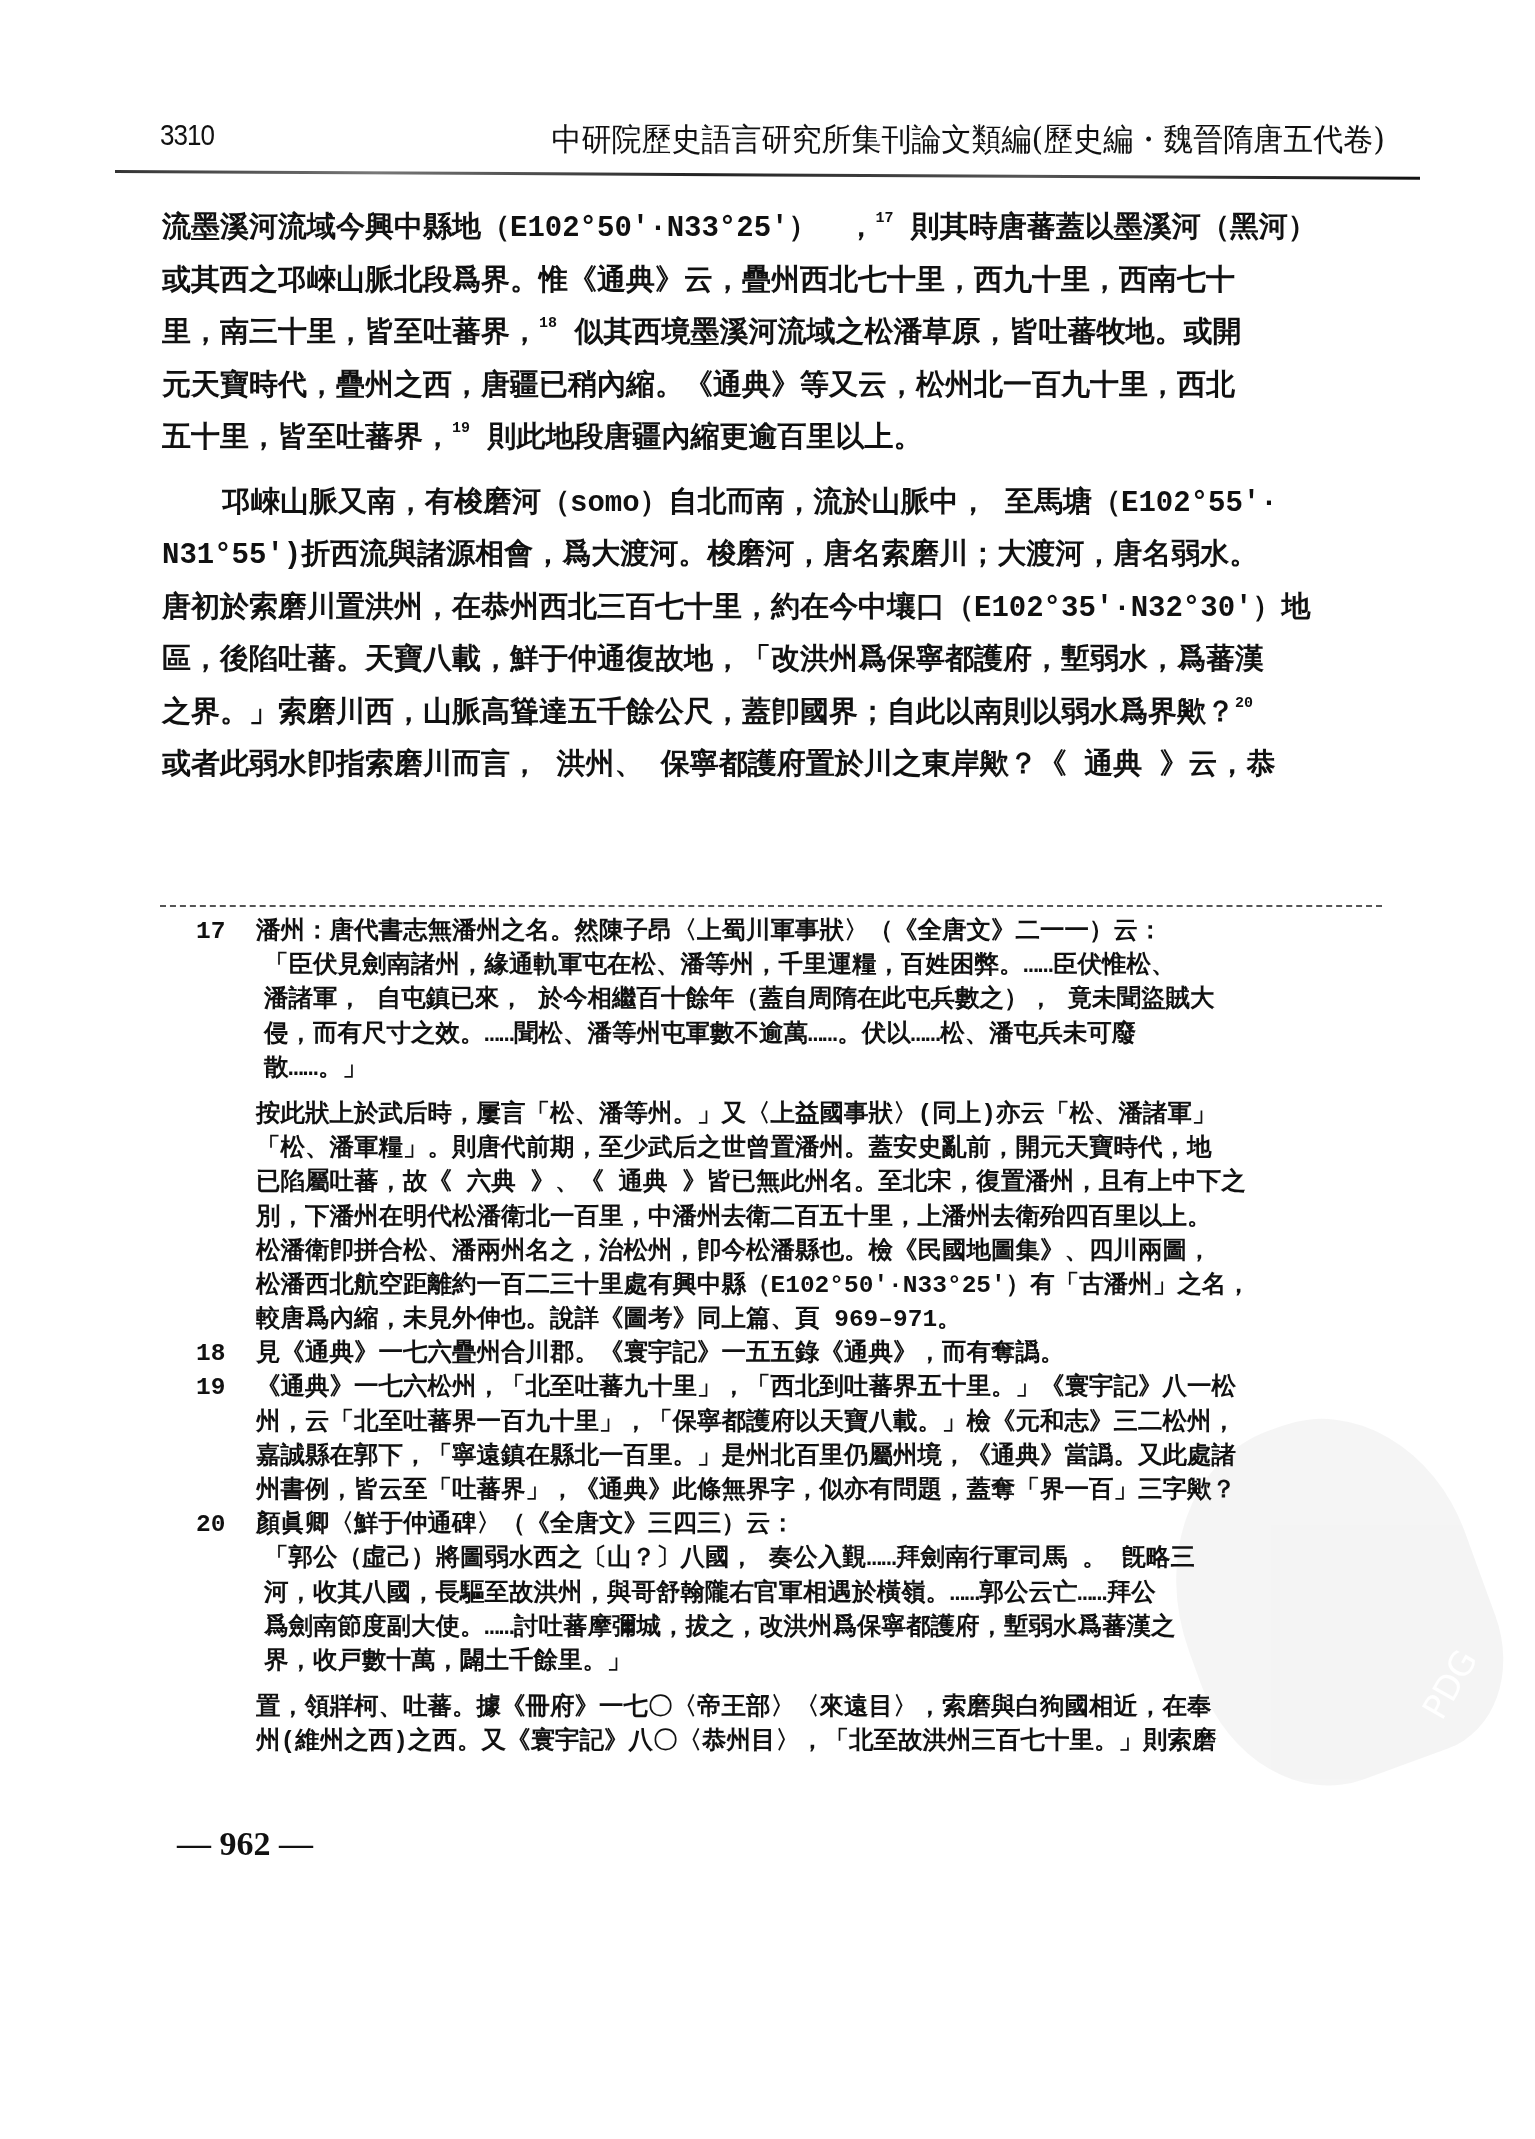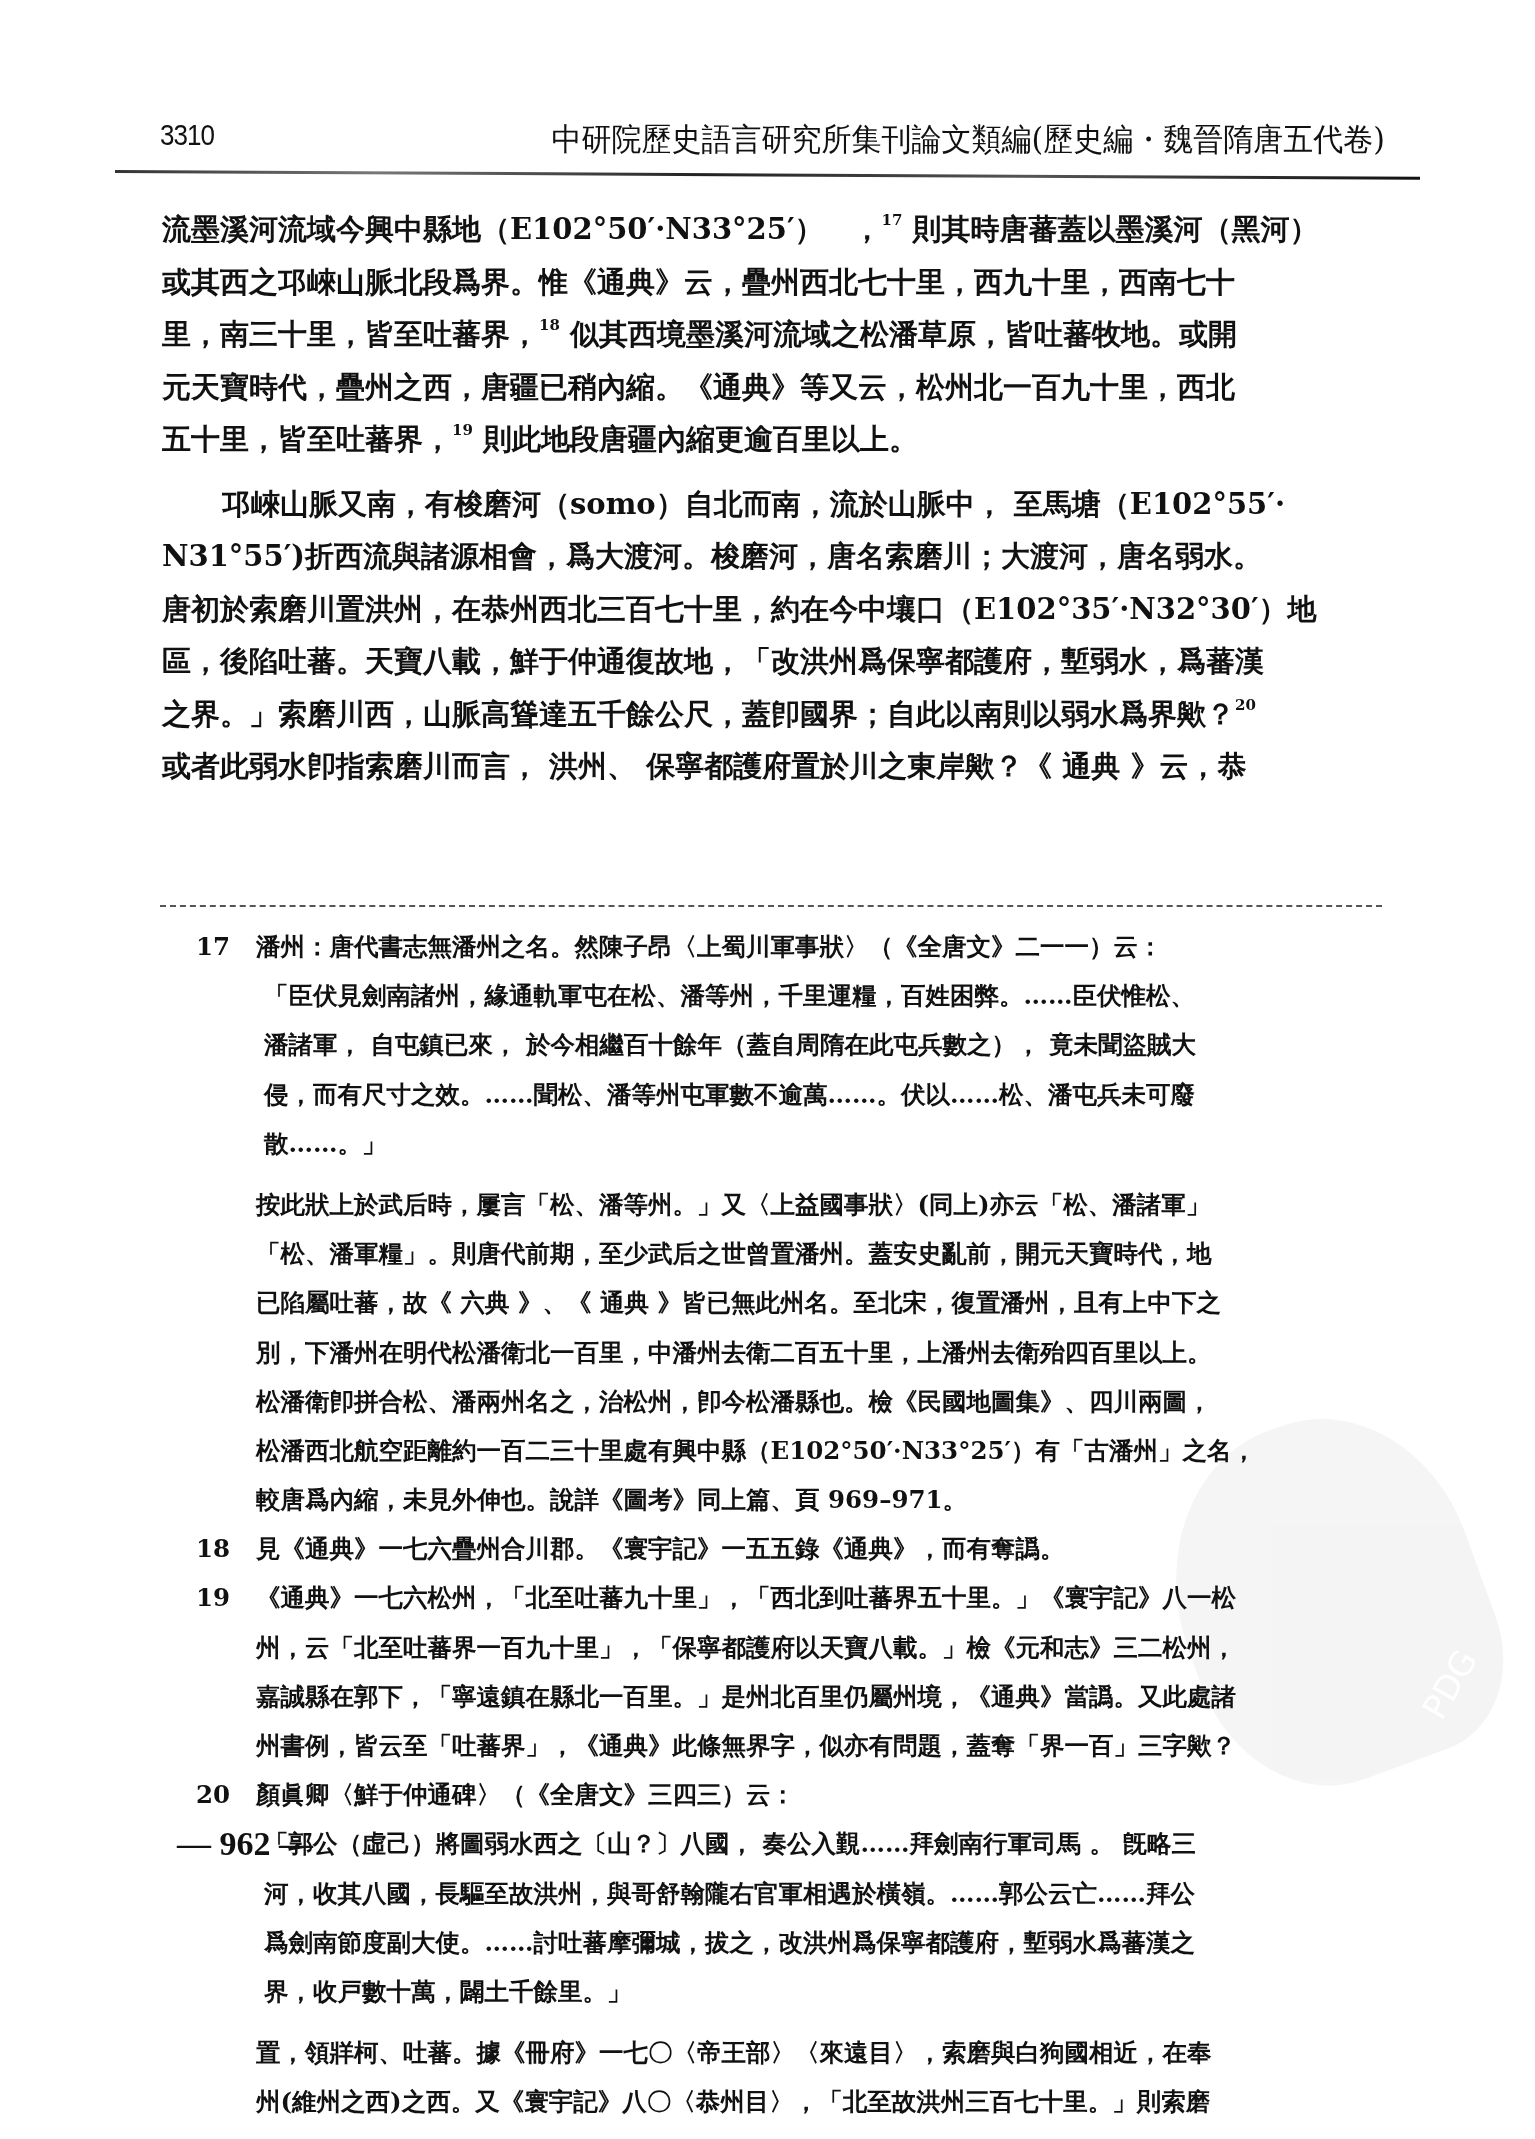--- a/index.html
+++ b/index.html
@@ -34,38 +34,38 @@
   .fn-rule {
     position: absolute; left: 160px; top: 905px; width: 1222px; height: 0;
     border-top: 2px dashed #555;
   }
   .footnotes {
     position: absolute; left: 196px; top: 915px; width: 1190px;
     font-size: 24.5px; line-height: 34.2px; font-weight: bold;
   }
   .fn { position: relative; }
   .fn .num { position: absolute; left: 0; top: 0; width: 40px; }
-  .fn .ln { display: block; white-space: nowrap; padding-left: 60px; height: 34.2px; margin-top: 15px; }
+  .fn .ln { display: block; white-space: nowrap; padding-left: 60px; height: 34.2px; }
   .fn .ln.qi { padding-left: 68px; }
   .fn .ln.note { padding-left: 60px; }
   .fn .gap { height: 12px; }
   .page-number {
     position: absolute; left: 177px; top: 1825px; font-size: 34px; font-weight: bold;
     font-family: "Liberation Serif", serif;
   }
   .watermark {
     position: absolute; left: 1180px; top: 1420px; width: 300px; height: 360px;
     background: #ececec; border-radius: 50% 45% 30% 40%; opacity: 0.55;
     transform: rotate(-20deg); z-index: 0;
   }
   .watermark .wm-text {
     position: absolute; right: 30px; bottom: 40px; font-family: "DejaVu Sans", sans-serif;
     font-size: 34px; color: #fff; transform: rotate(-40deg);
   }
-  .layer { position: absolute; z-index: 1; }
+  .layer { position: absolute; z-index: 1; font-family: Liberation Mono, monospace; }
 </style>
 </head>
 <body>
 
 <div class="header">
   <span class="pno">3310</span>
   <span class="title">中研院歷史語言研究所集刊論文類編(歷史編・魏晉隋唐五代卷)</span>
 </div>
 <div class="header-rule"></div>
 

